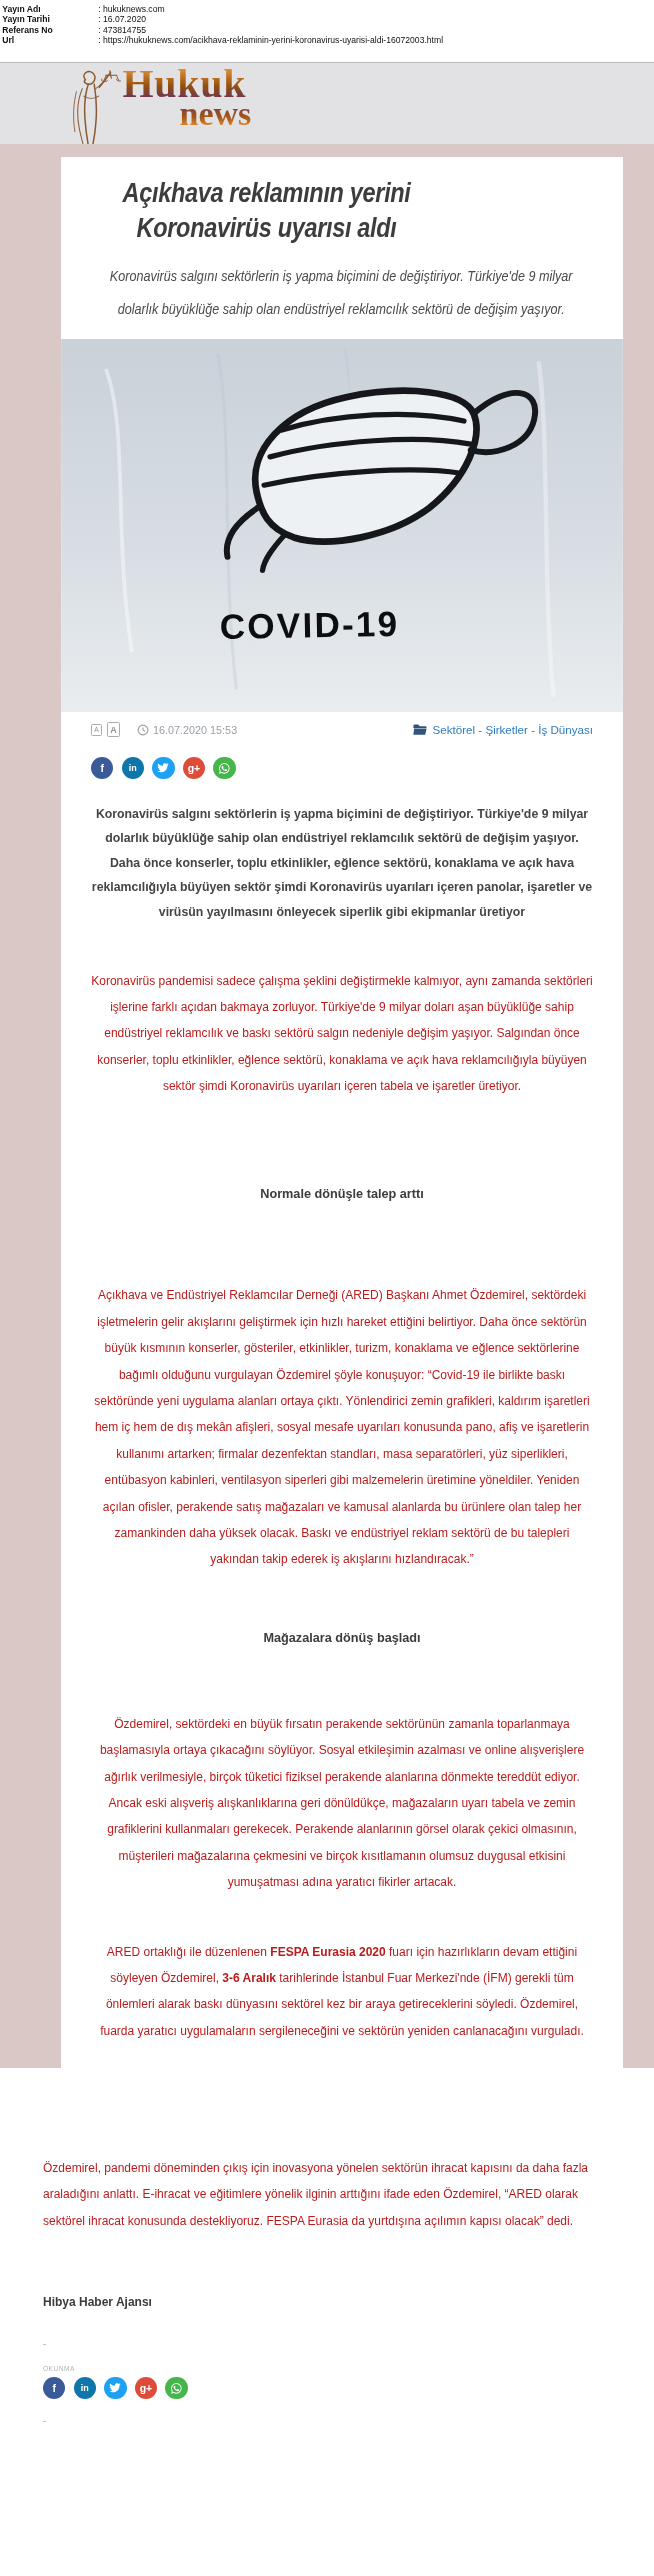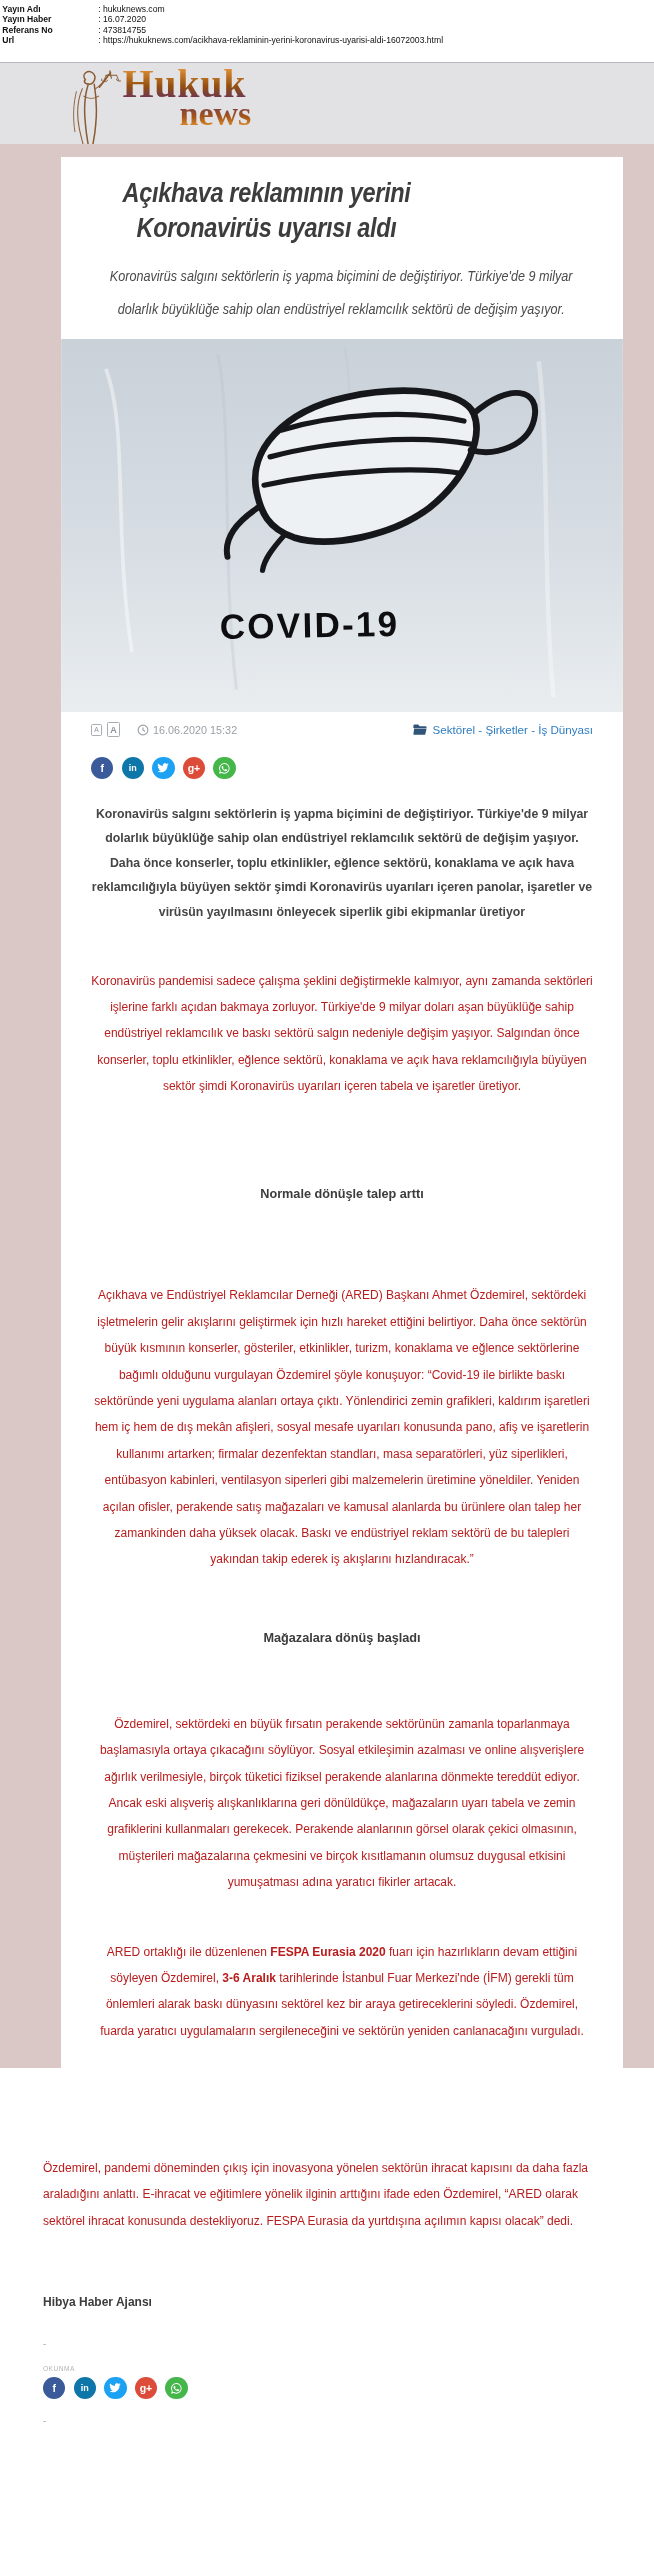--- a/index.html
+++ b/index.html
@@ -126,21 +126,21 @@
 </style>
 </head>
 <body>
 
 <div class="clip-meta">
   <div class="clip-row">
     <span class="clip-label">Yayın Adı</span>
     <span class="clip-value">: hukuknews.com</span>
   </div>
   <div class="clip-row">
-    <span class="clip-label">Yayın Haber</span>
+    <span class="clip-label">Yayın Tarihi</span>
     <span class="clip-value">: 16.07.2020</span>
   </div>
   <div class="clip-row">
     <span class="clip-label">Referans No</span>
     <span class="clip-value">: 473814755</span>
   </div>
   <div class="clip-row">
     <span class="clip-label">Url</span>
     <span class="clip-value">: https://hukuknews.com/acikhava-reklaminin-yerini-koronavirus-uyarisi-aldi-16072003.html</span>
   </div>
@@ -201,21 +201,21 @@
       <text x="213" y="402" font-family="Liberation Sans, sans-serif" font-weight="800" font-size="47" letter-spacing="3" fill="#0e0e10" transform="rotate(-1 213 402)"><tspan>COVID-19</tspan></text>
     </svg>
 
     <div class="meta-row pad">
       <span class="fontsize-btn small">A</span>
       <span class="fontsize-btn big">A</span>
       <svg class="clock-icon" width="12" height="12" viewBox="0 0 16 16" fill="none" stroke="#9aa0a6" stroke-width="1.5">
         <circle cx="8" cy="8" r="6.5"></circle>
           <path d="M8 4.5 V8 L10.8 9.6"></path>
       </svg>
-      <span class="pub-date">16.06.2020 15:32</span>
+      <span class="pub-date">16.07.2020 15:53</span>
       <a class="category-link">
         <svg class="folder-icon" width="14" height="11.2" viewBox="0 0 19 15" fill="#31557a">
           <path d="M0.5 2.5 a2 2 0 0 1 2-2 h4.5 l2 2.5 h7.5 a2 2 0 0 1 2 2 v0.5 h-18 Z"></path>
           <path d="M1.5 6 h17 l-2 8.5 h-16 Z"></path>
         </svg>
         <span>Sektörel - Şirketler - İş Dünyası</span>
       </a>
     </div>
 
     <div class="social-row pad">

